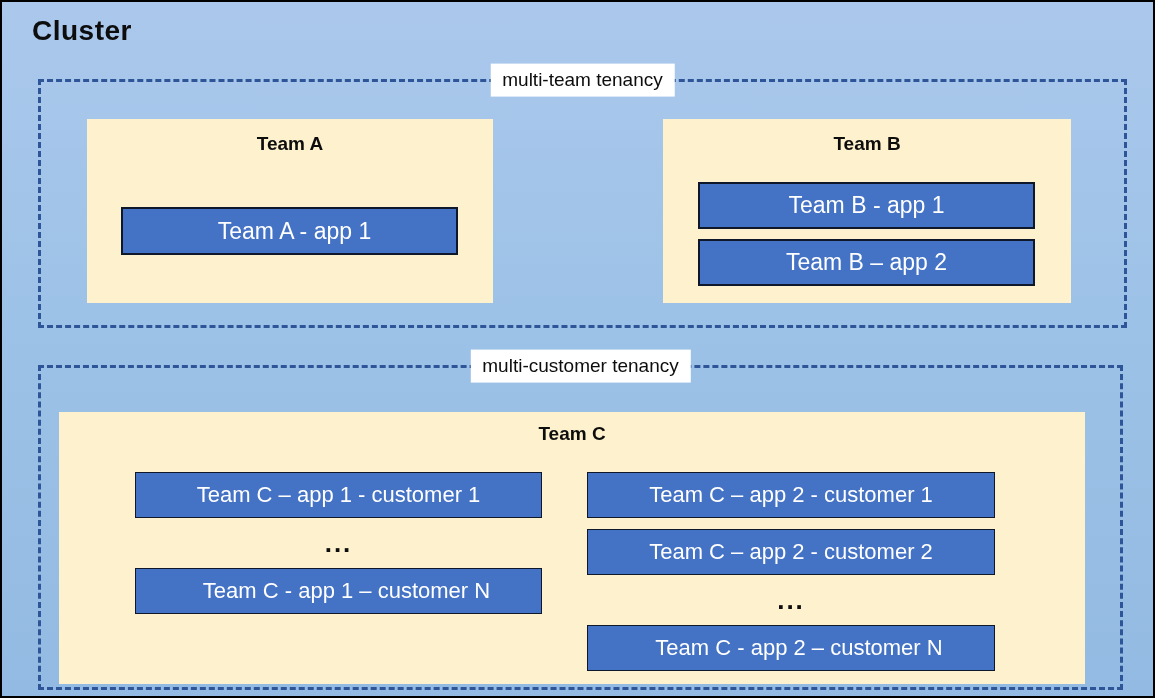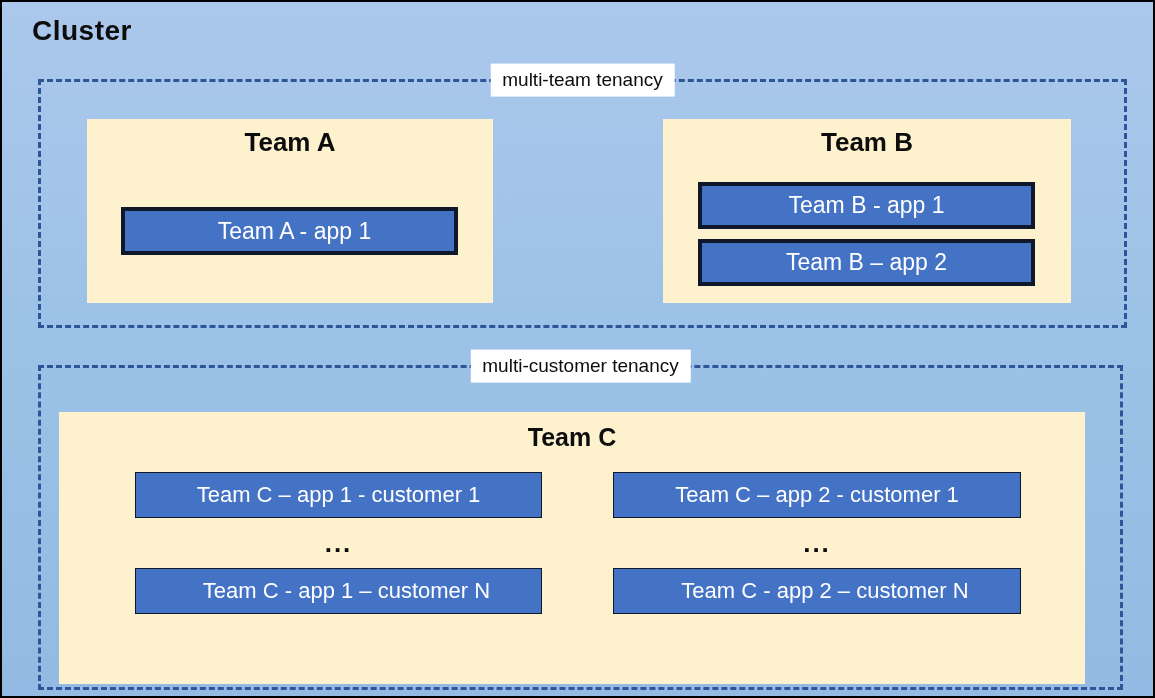--- a/index.html
+++ b/index.html
@@ -49,53 +49,53 @@
   .team-panel {
     position: absolute;
     background: #fdf1ce;
   }
   .panel-a { left: 46px;  top: 37px; width: 406px;  height: 184px; }
   .panel-b { left: 622px; top: 37px; width: 408px;  height: 184px; }
   .panel-c { left: 18px;  top: 44px; width: 1026px; height: 272px; }
 
   .team-title {
     position: absolute;
-    top: 8px;
+    top: 14px;
     left: 0;
     width: 100%;
     text-align: center;
-    font-size: 26px;
+    font-size: 19px;
     font-weight: bold;
     color: #0d0d0d;
   }
-  .panel-c .team-title { top: 11px; font-size: 25px; }
+  .panel-c .team-title { top: 11px; font-size: 19px; }
 
   .app-box {
     position: absolute;
     background: #4472c4;
-    border: 4px solid #0f172a;
+    border: 2px solid #0f172a;
     color: #ffffff;
     display: flex;
     align-items: center;
     justify-content: center;
     font-size: 23px;
     white-space: nowrap;
   }
   .panel-a .app-a1 { left: 34px; top: 88px;  width: 337px; height: 48px; padding-left: 10px; }
   .panel-b .app-b1 { left: 35px; top: 63px;  width: 337px; height: 47px; }
   .panel-b .app-b2 { left: 35px; top: 120px; width: 337px; height: 47px; }
 
   .app-col {
     position: absolute;
     top: 60px;
     display: flex;
     flex-direction: column;
   }
   .col-1 { left: 76px;  width: 407px; }
-  .col-2 { left: 554px; width: 408px; }
+  .col-2 { left: 528px; width: 408px; }
 
   .app-col .app-box {
     position: static;
     width: 100%;
     height: 46px;
     margin-bottom: 11px;
     border-width: 1px;
     font-size: 22px;
     flex: none;
   }
@@ -144,19 +144,20 @@
       <div class="team-title">Team C</div>
 
       <div class="app-col col-1">
         <div class="app-box">Team C – app 1 - customer 1</div>
         <div class="ellipsis-row">...</div>
         <div class="app-box">Team C - app 1 – customer N</div>
       </div>
 
       <div class="app-col col-2">
         <div class="app-box">Team C – app 2 - customer 1</div>
+        <div class="app-box">Team C – app 2 - customer 2</div>
         <div class="ellipsis-row">...</div>
         <div class="app-box">Team C - app 2 – customer N</div>
       </div>
     </div>
   </div>
 
 </div>
 
 </body></html>

